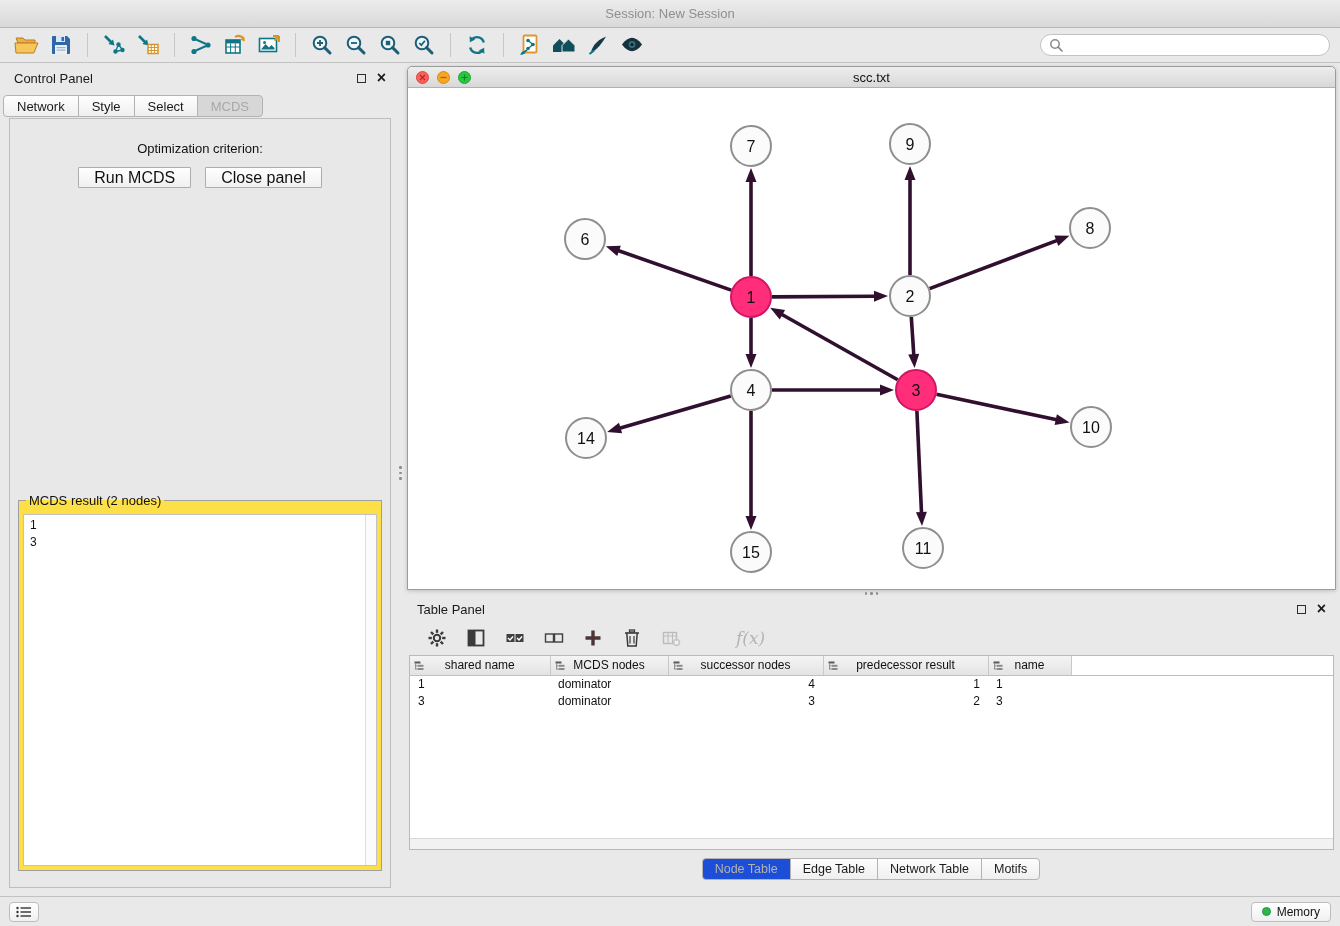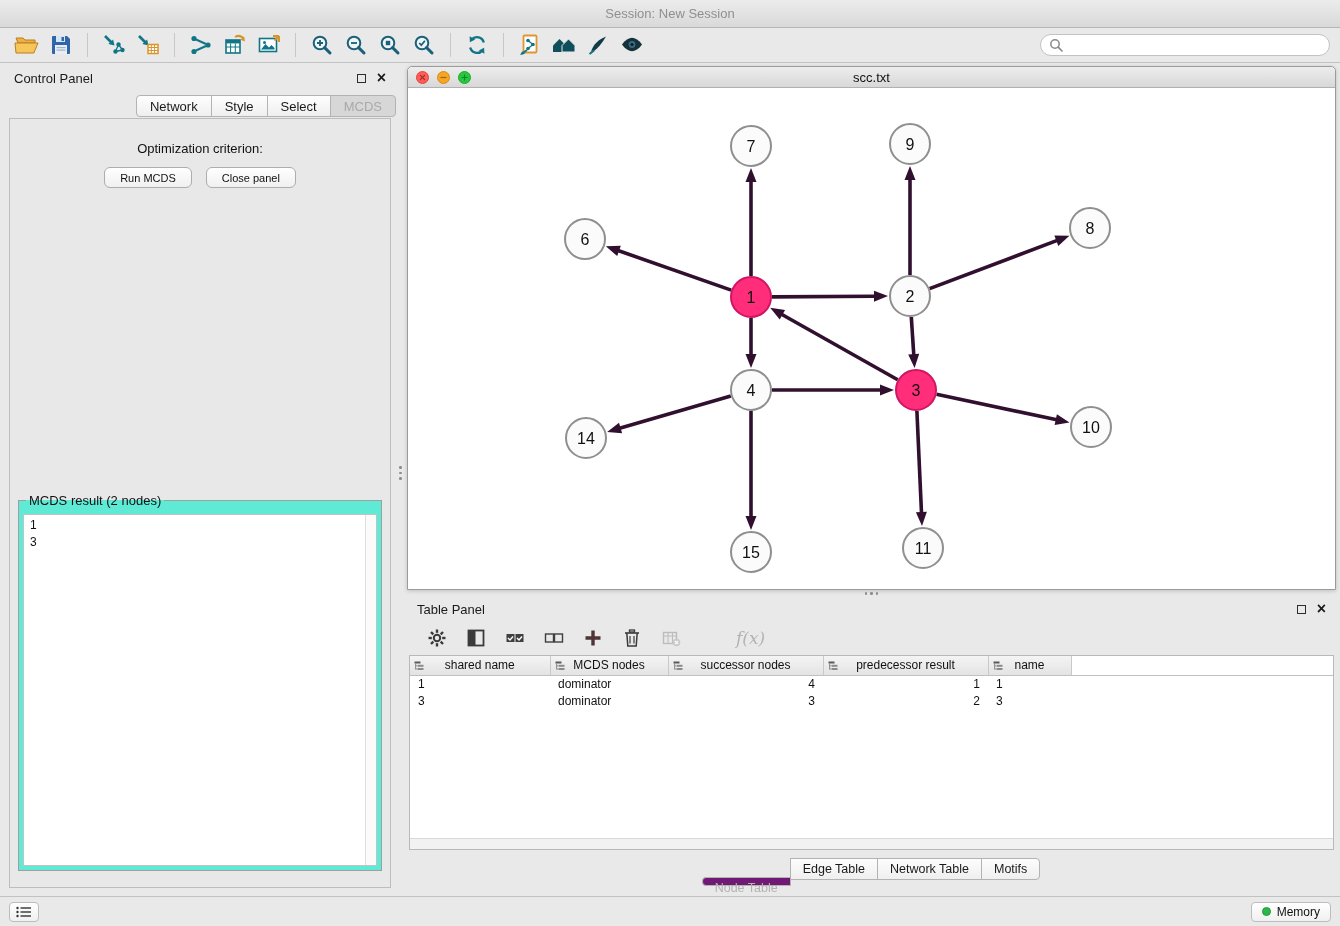--- a/index.html
+++ b/index.html
@@ -23,37 +23,37 @@
 
   
   .main { position:relative; height:833px; }
 
   
   .control-panel { position:absolute; left:4px; top:3px; width:392px; bottom:8px; }
   .panel-header { height:24px; display:flex; align-items:center; padding:0 10px; font-size:13px; color:#1a1a1a; }
   .ph-icons { margin-left:auto; display:flex; align-items:center; gap:11px; }
   .float-icon { width:9px; height:9px; border:1.5px solid #2d2d2d; display:inline-block; }
   .close-icon { font-size:16px; font-weight:bold; color:#1a1a1a; line-height:10px; }
-  .cp-tabs { display:flex; justify-content:flex-end; margin-top:5px; height:22px; position:relative; z-index:2; }
+  .cp-tabs { display:flex; justify-content:flex-start; margin-top:5px; height:22px; position:relative; z-index:2; }
   .tab { font-size:13px; padding:3px 13px 4px; background:linear-gradient(#fefefe,#efefef);
          border:1px solid #b3b3b3; margin-left:-1px; color:#1a1a1a; white-space:nowrap; }
   .tab:first-child { border-radius:4px 0 0 4px; }
   .tab:last-child { border-radius:0 4px 4px 0; }
   .tab.active { background:#d7d7d7; color:#a9a9a9; }
   .cp-body { position:absolute; left:5px; right:5px; top:52px; bottom:0; border:1px solid #bdbdbd; background:#e8e8e8; }
   .opt-label { text-align:center; margin-top:22px; font-size:13px; }
   .dropdown { margin:10px auto 0; width:312px; height:22px; background:linear-gradient(#ffffff,#f2f2f2);
               border:1px solid #aeaeae; border-radius:4px; display:flex; align-items:center;
               padding:0 4px 0 9px; font-size:13px; }
   .dropdown .dd-stepper { margin-left:auto; display:flex; align-items:center; }
   .btn-row { display:flex; justify-content:center; gap:14px; margin-top:11px; }
-  button.aqua { height:21px; padding:0 15px; font-size:11px; font-family:"Liberation Sans",sans-serif;
-                background:linear-gradient(#ffffff,#f0f0f0); border:1px solid #adadad; border-radius:6px; color:#111; }
+  button.aqua { height:21px; padding:0 15px; font-size:16px; font-family:"Liberation Sans",sans-serif;
+                background:linear-gradient(#ffffff,#f0f0f0); border:1px solid #adadad; border-radius:1px; color:#111; }
   .result-fieldset { position:absolute; left:8px; right:8px; top:374px; bottom:16px;
-                     border:1px solid #9f9f9f; background:#5eead4; padding:3px; }
+                     border:1px solid #9f9f9f; background:#fde047; padding:3px; }
   .result-fieldset legend { font-size:13px; padding:0 3px; margin-left:4px; }
   .result-box { position:absolute; left:4px; right:4px; top:6px; bottom:4px; background:#fff;
                 border:1px solid #c2c2c2; font-size:12px; line-height:17px; padding:2px 6px; overflow:hidden; }
   .scroll-strip { position:absolute; top:0; bottom:0; right:0; width:11px; background:#fbfbfb; border-left:1px solid #dedede; }
 
   
   .v-splitter { position:absolute; left:396px; width:11px; top:3px; bottom:8px; }
   .v-dots { position:absolute; top:400px; left:3px; display:flex; flex-direction:column; gap:3px; }
   .v-dots i, .h-dots i { width:2.5px; height:2.5px; background:#8d8d8d; border-radius:50%; display:block; }
   .h-splitter { height:7px; display:flex; align-items:center; justify-content:center; }
@@ -90,21 +90,21 @@
   table.node-table th:last-child { background:#fff; border-right:none; border-bottom:1px solid #c0c0c0; }
   .hicon { position:absolute; left:4px; top:4px; }
   .hlabel { display:block; text-align:center; padding:0 14px; }
   table.node-table td { height:17px; padding:0 8px; white-space:nowrap; }
   .table-scrollbar { position:absolute; left:0; right:0; bottom:0; height:11px; background:#f2f2f2; border-top:1px solid #d8d8d8; }
   .tp-tabs { position:absolute; bottom:8px; left:0; right:0; display:flex; justify-content:center; height:22px; }
   .tp-tab { font-size:12.5px; padding:3px 12px 4px; background:linear-gradient(#fdfdfd,#efefef);
             border:1px solid #b3b3b3; margin-left:-1px; color:#1a1a1a; }
   .tp-tab:first-child { border-radius:4px 0 0 4px; }
   .tp-tab:last-child { border-radius:0 4px 4px 0; }
-  .tp-tab.active { background:#701a75; color:#b2b2b2;margin-top:19px; }
+  .tp-tab.active { background:#1d4ed8; color:#b2b2b2; }
 
   
   .statusbar { height:30px; border-top:1px solid #c2c2c2; background:#e9e9e9; display:flex;
                align-items:center; padding:0 9px; }
   .sb-list-btn { width:30px; height:20px; background:linear-gradient(#ffffff,#f0f0f0); border:1px solid #bdbdbd;
                  border-radius:4px; display:flex; align-items:center; justify-content:center; }
   .memory-btn { margin-left:auto; height:20px; padding:0 10px; background:linear-gradient(#ffffff,#f0f0f0);
                 border:1px solid #bdbdbd; border-radius:4px; display:flex; align-items:center; gap:6px; font-size:12px; }
   .green-dot { width:9px; height:9px; border-radius:50%; background:#2cb64b; border:1px solid #219a3c; }
 </style>

